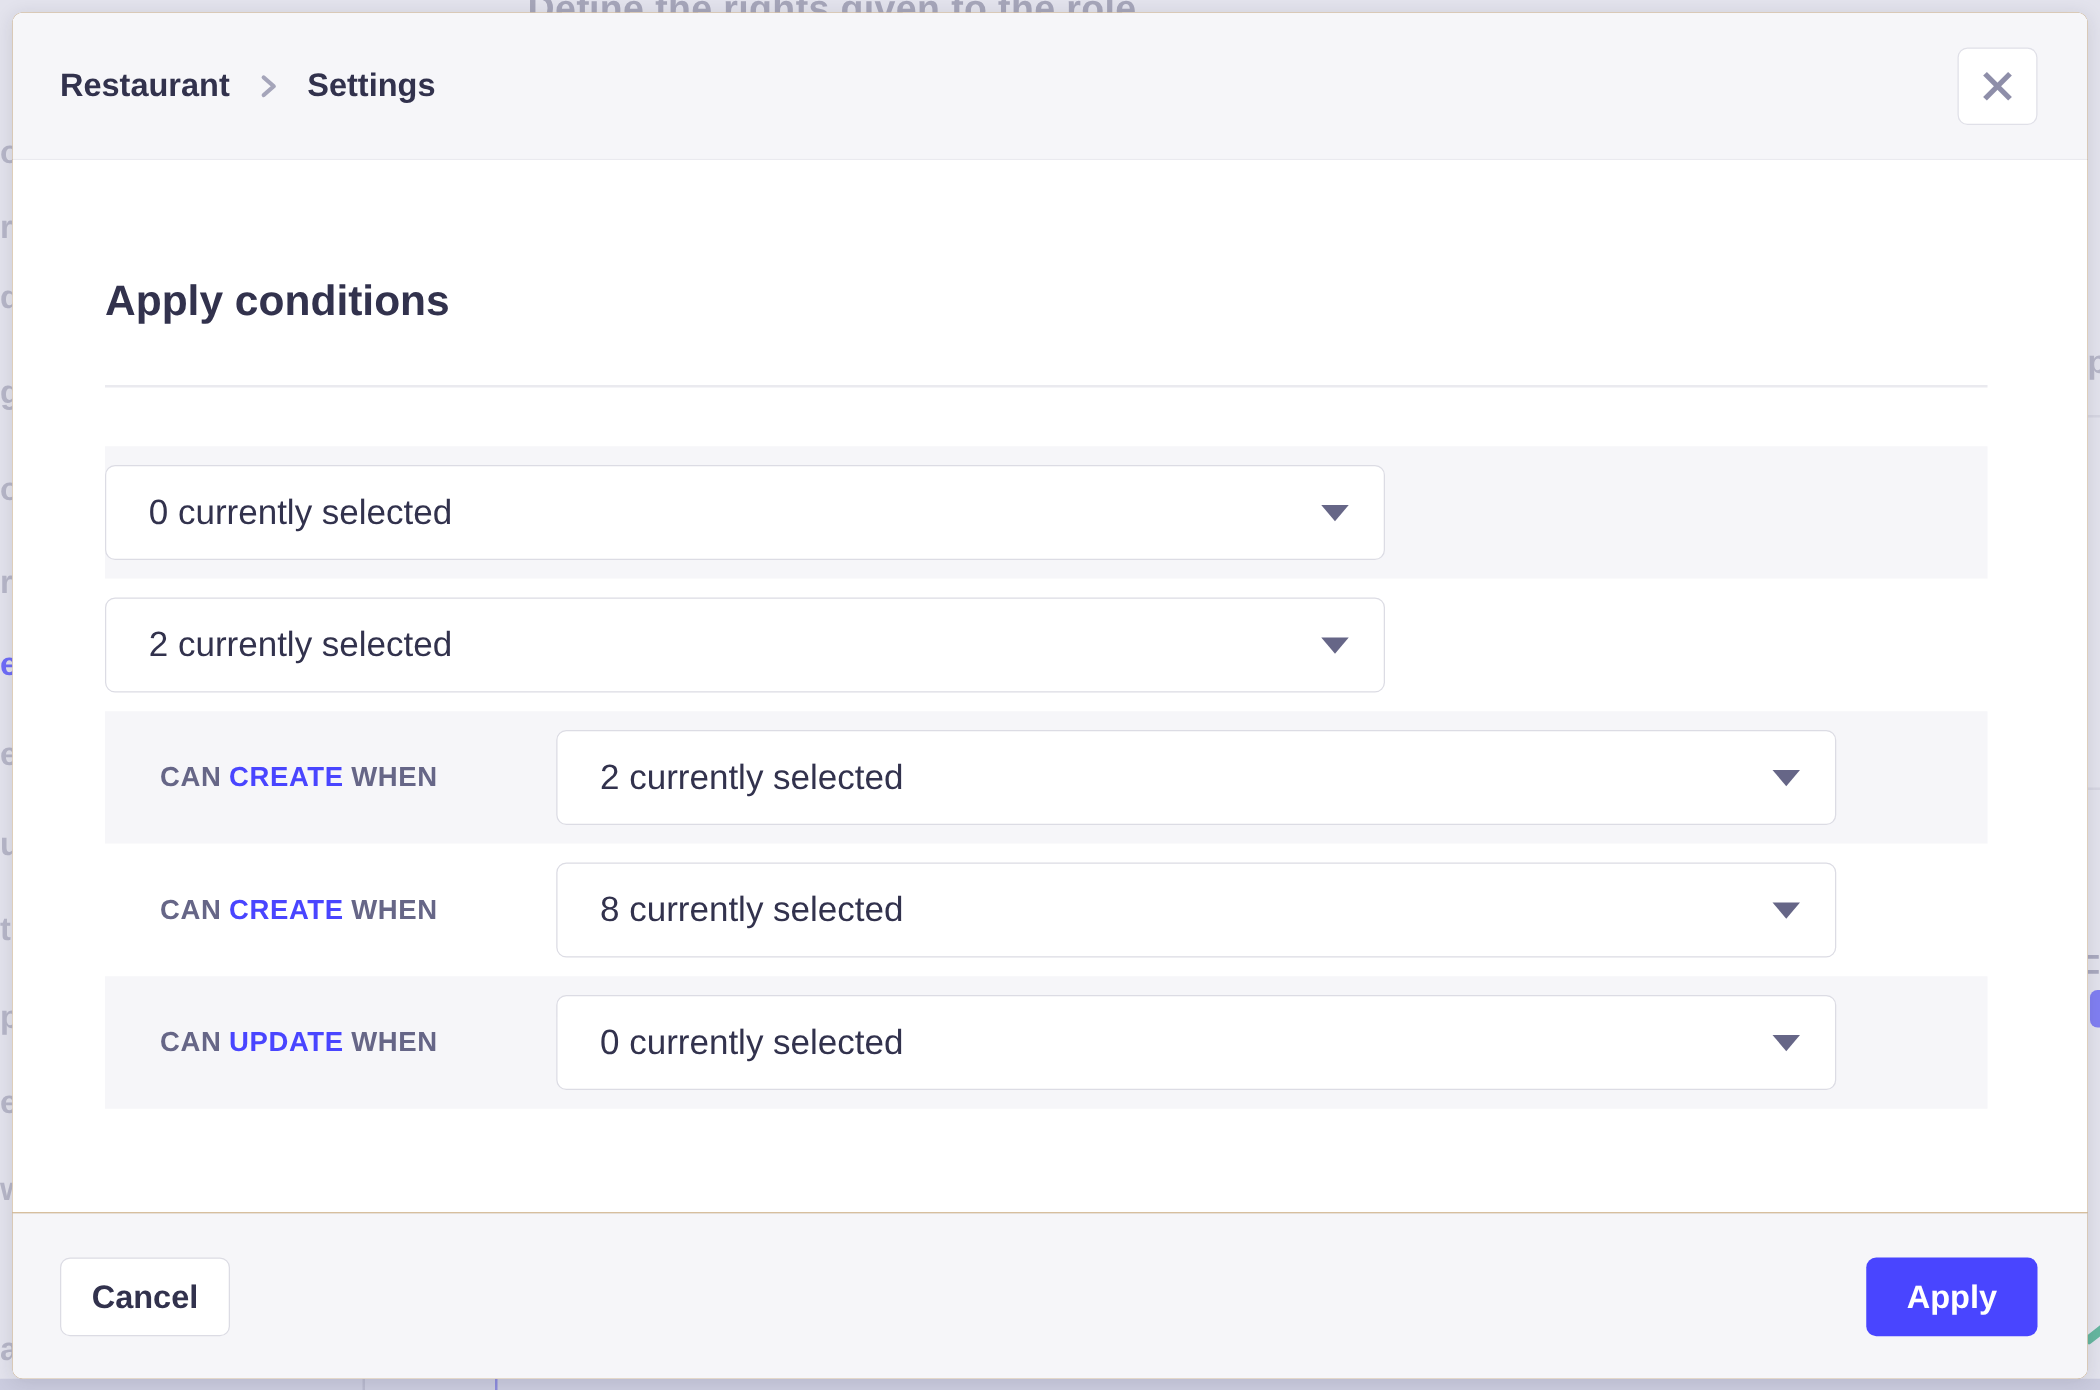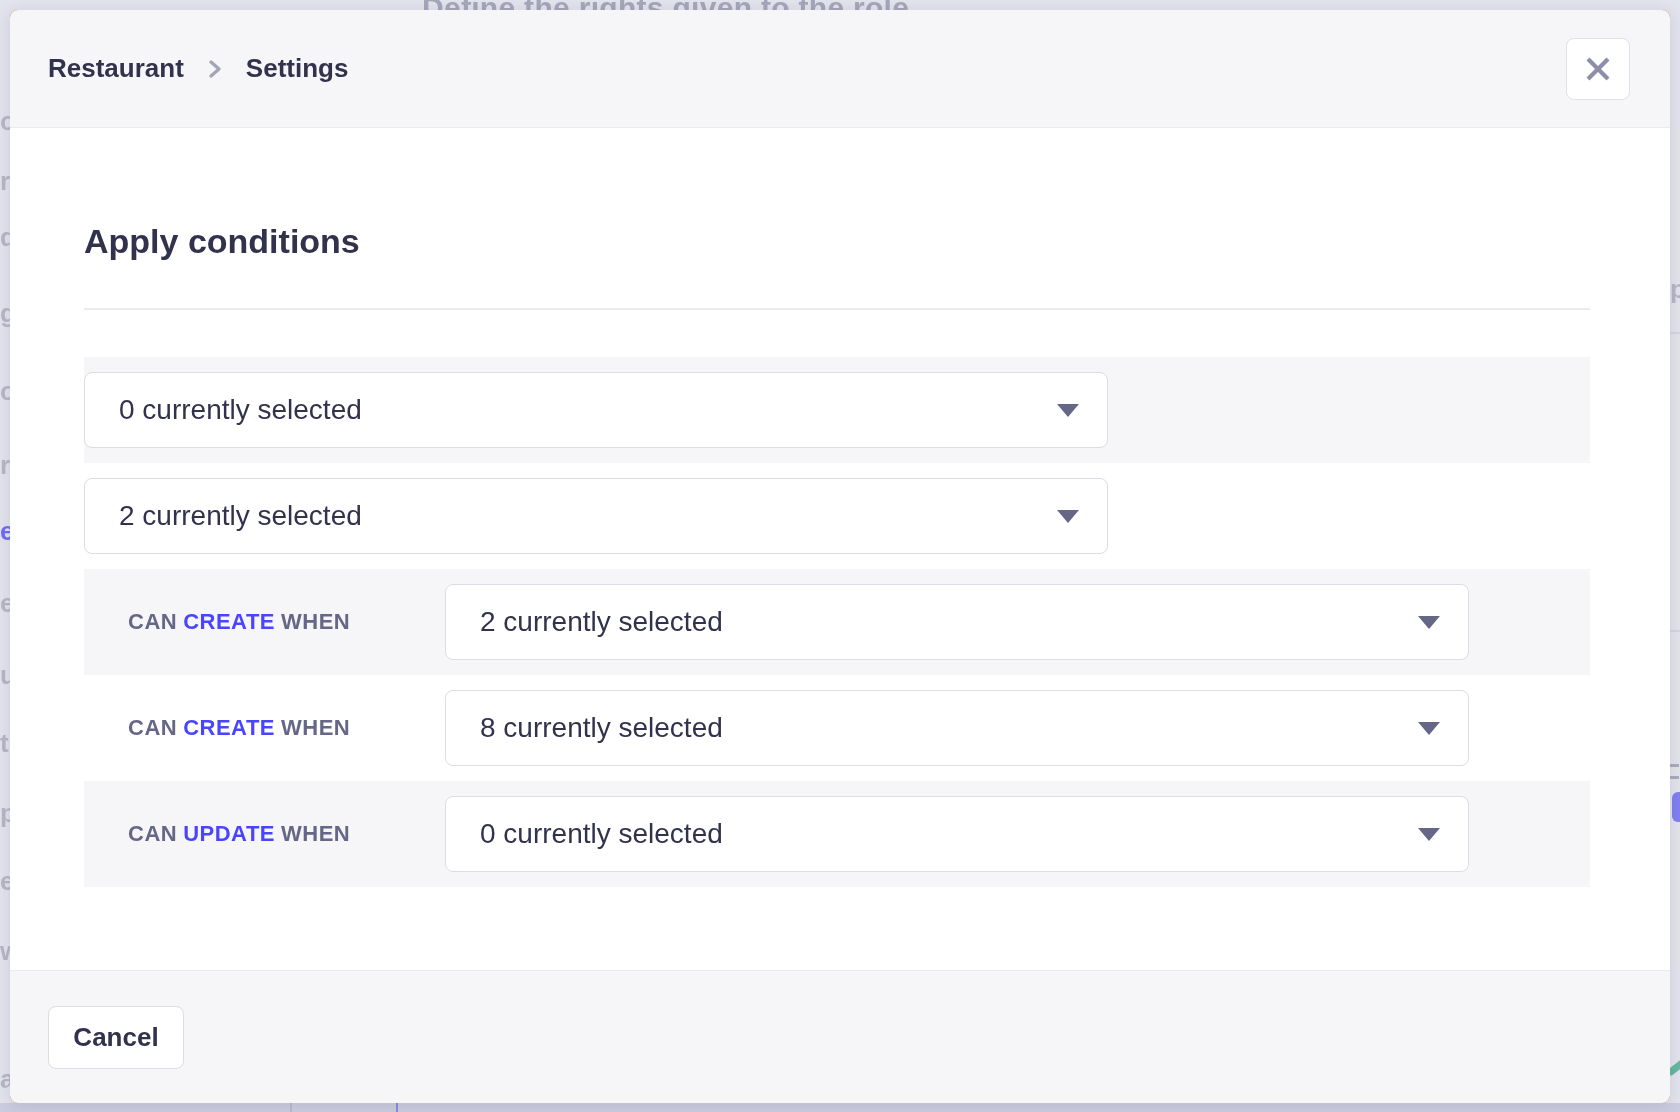--- a/index.html
+++ b/index.html
@@ -235,15 +235,16 @@
           <span>0 currently selected</span>
           <span class="caret"></span>
         </div>
       </div>
 
     </div>
   </div>
 
   <div class="modal-footer">
     <button class="btn btn-cancel">Cancel</button>
+    <button class="btn btn-apply">Apply</button>
   </div>
 
 </div>
 
 </body></html>

